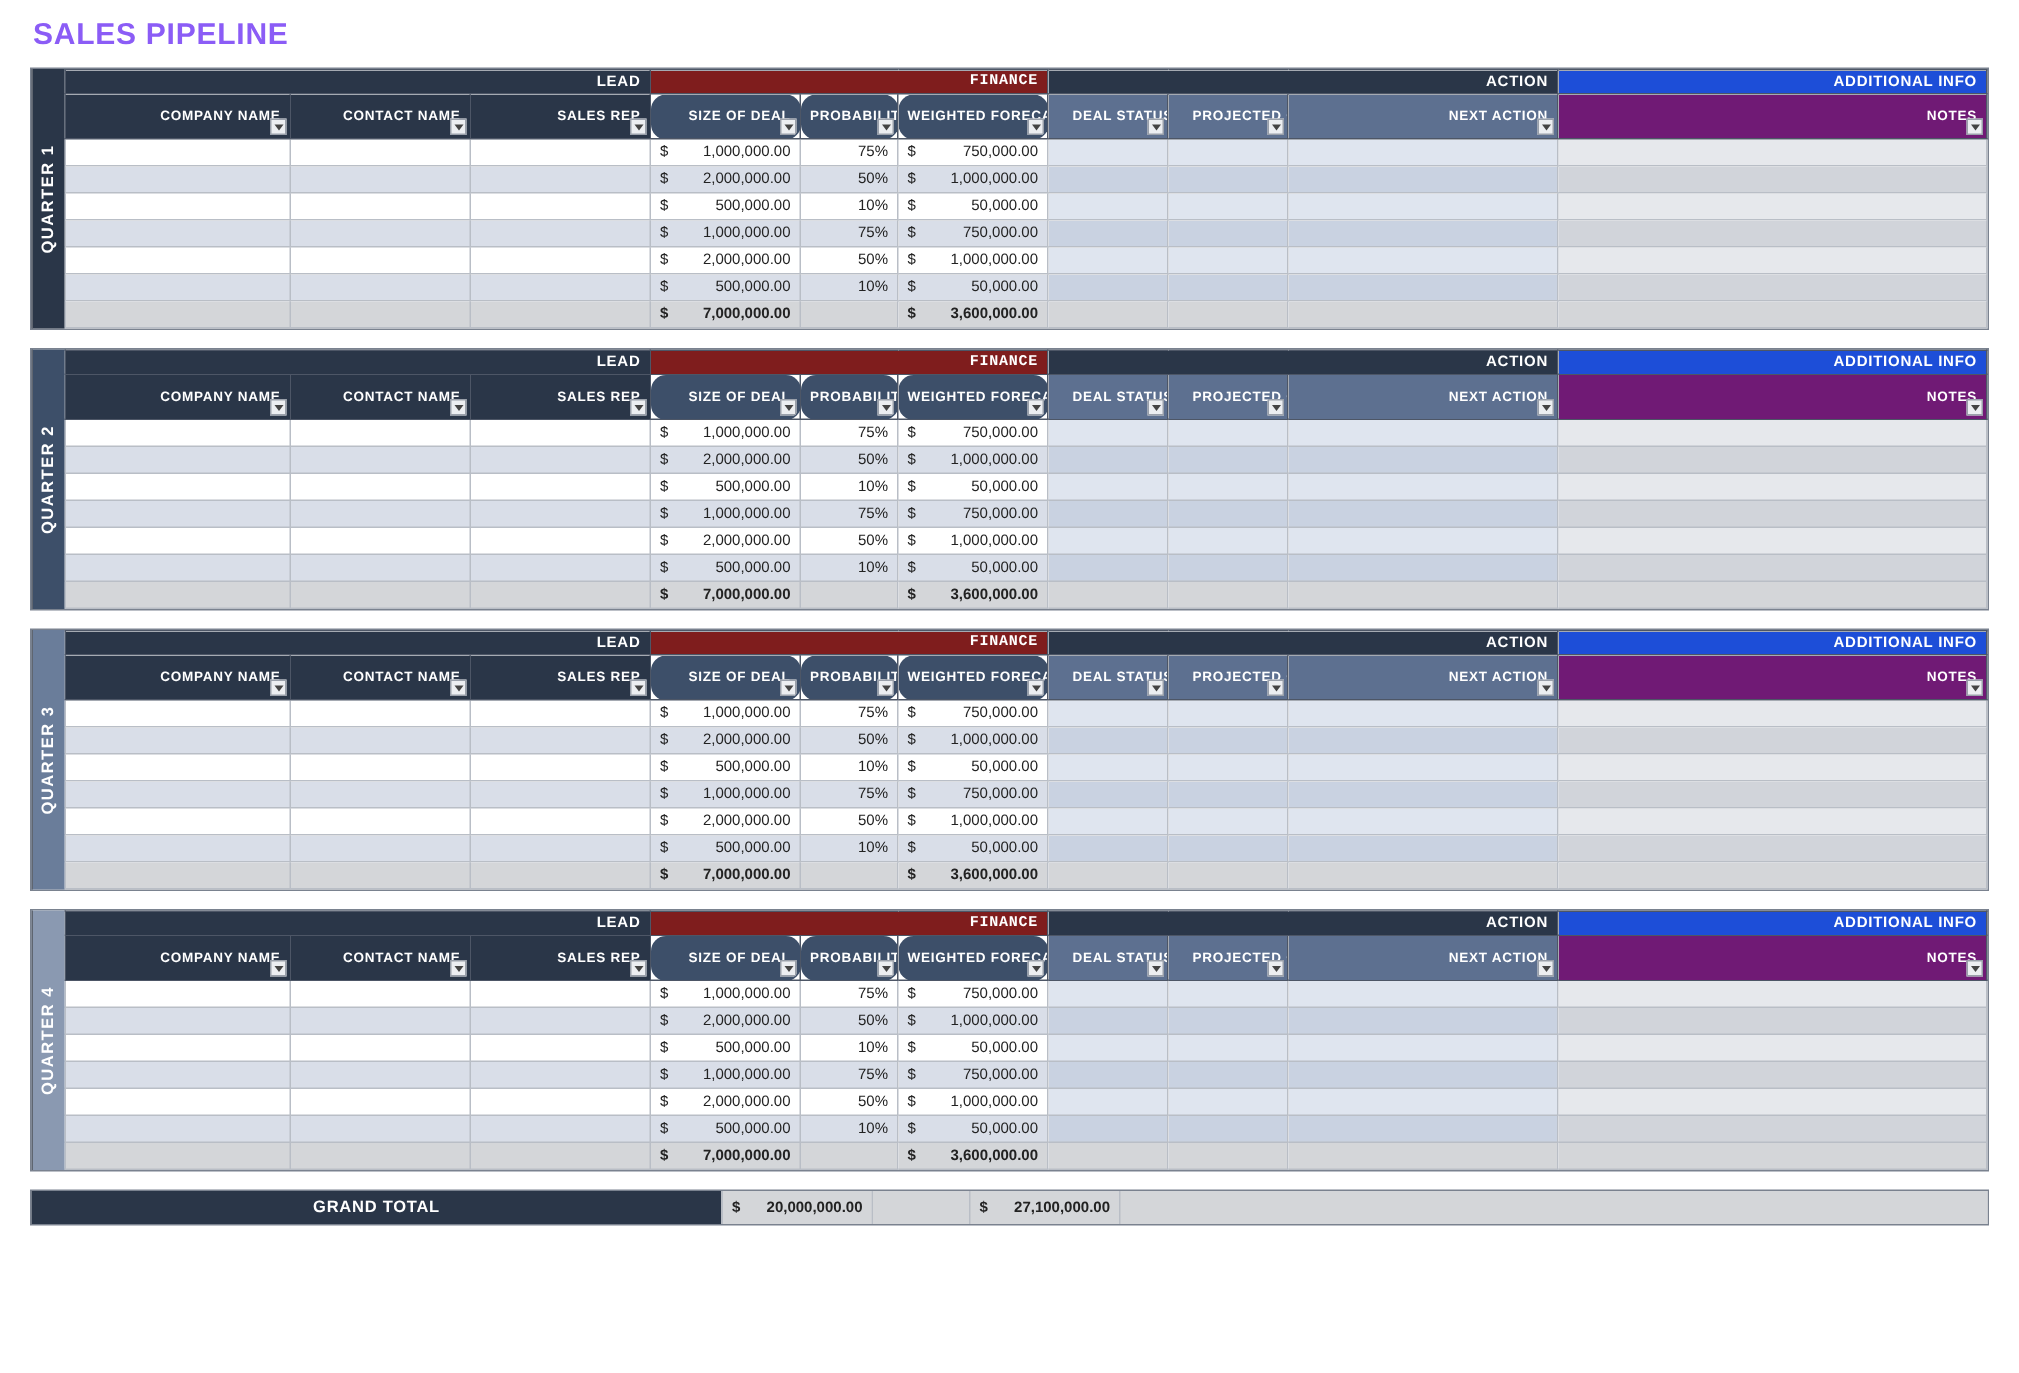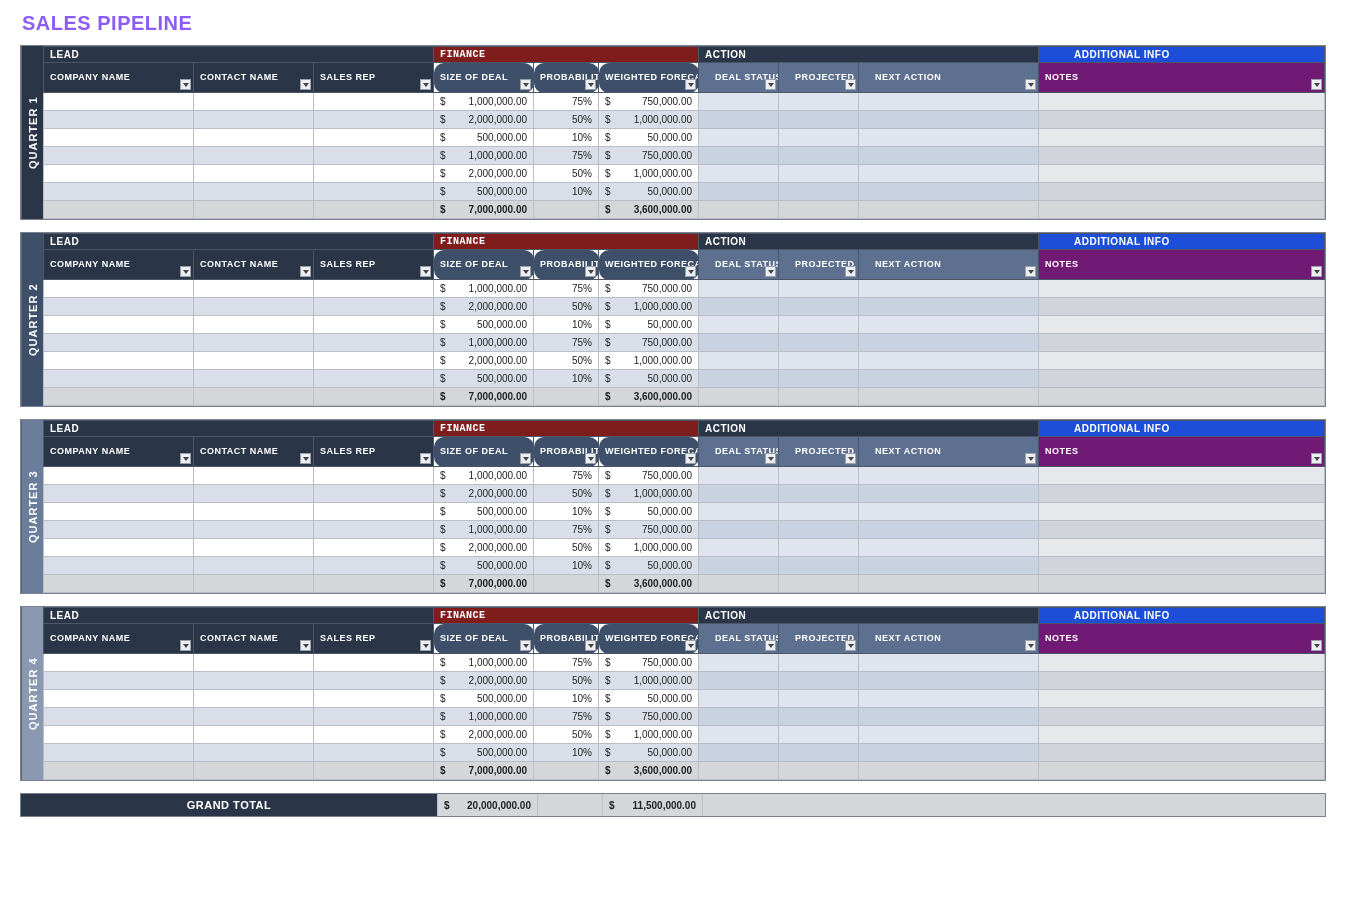--- a/index.html
+++ b/index.html
@@ -58,21 +58,21 @@
     height: 18px;
     font-size: 10px;
     vertical-align: middle;
     overflow: hidden;
     white-space: nowrap;
   }
   thead th {
     background: #2a3648;
     color: #fff;
     font-weight: 700;
-    text-align: left;
+    text-align: right;
     font-size: 10px;
     letter-spacing: 0.5px;
     border-color: #4d5666;
     position: relative;
   }
   thead tr.sec th {
     height: 30px;
     line-height: 1.1;
     font-size: 9px;
   }
@@ -113,21 +113,21 @@
     border-right:3px solid transparent;
     border-top:4px solid #444;
   }
 
   .grand {
     display:flex;
     margin-top:6px;
     border:1px solid #7a828f;
   }
   .grand .glabel{
-    width:416px;
+    width:460px;
     background:#2a3648;
     color:#fff;
     font-weight:700;
     font-size:11px;
     display:flex;
     align-items:center;
     justify-content:center;
     letter-spacing:0.5px;
     height:22px;
   }
@@ -657,16 +657,16 @@
 
 <div class="grand">
   <div class="glabel">GRAND TOTAL</div>
   <div class="gcell gdeal money">
     <span class="cur">$</span>
     <span>20,000,000.00</span>
   </div>
   <div class="gcell gprob"></div>
   <div class="gcell gfc money">
     <span class="cur">$</span>
-    <span>11,500,000.00</span>
+    <span>27,100,000.00</span>
   </div>
   <div class="gcell rest"></div>
 </div>
 
 </body></html>

